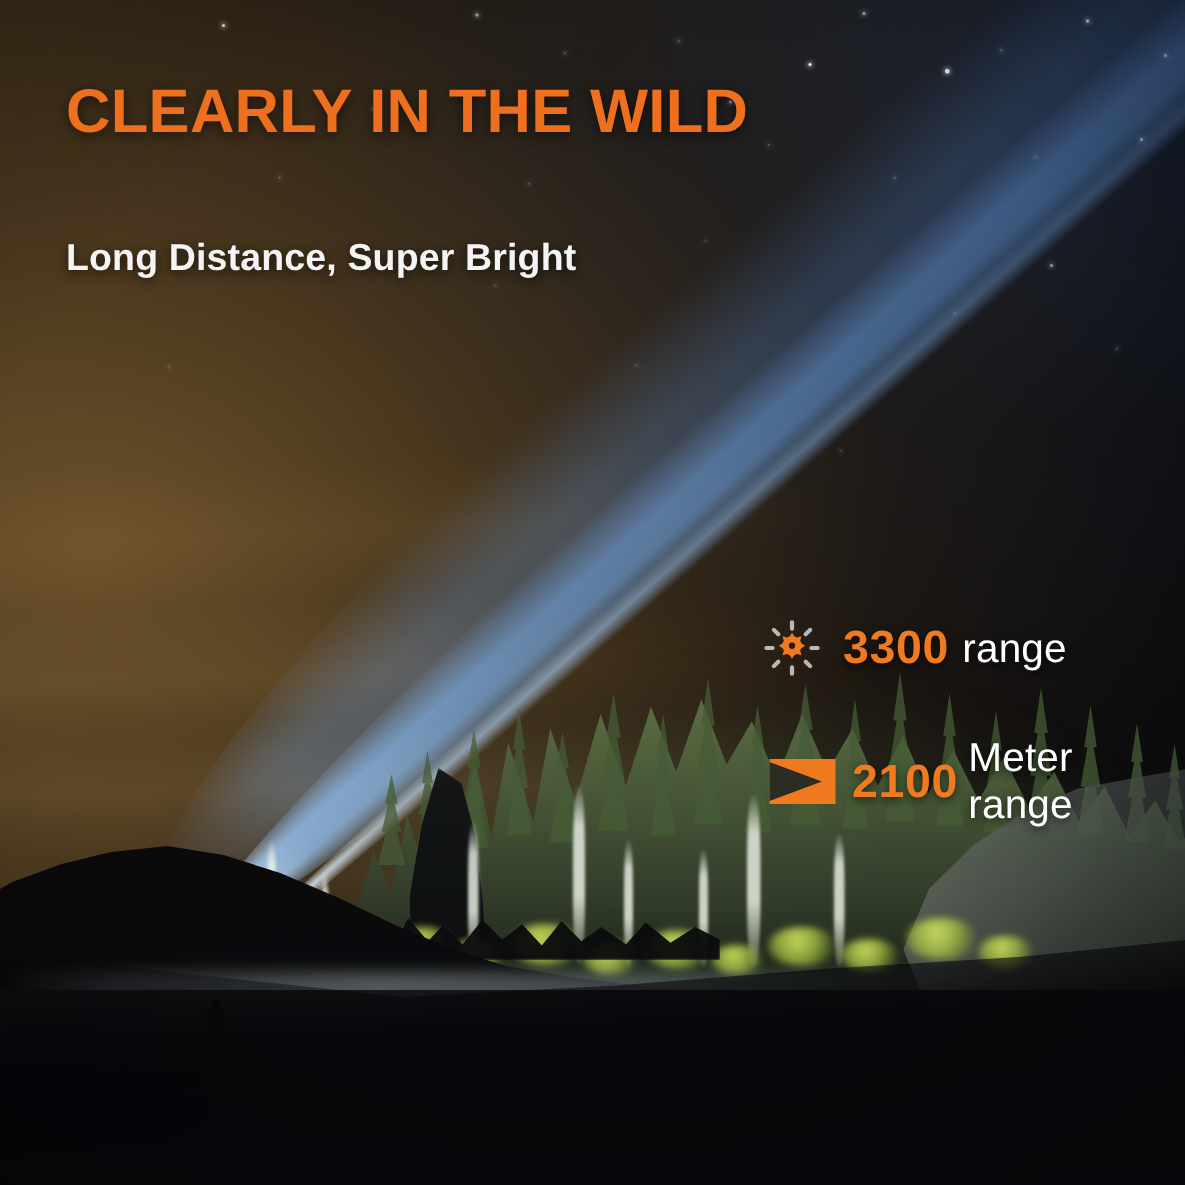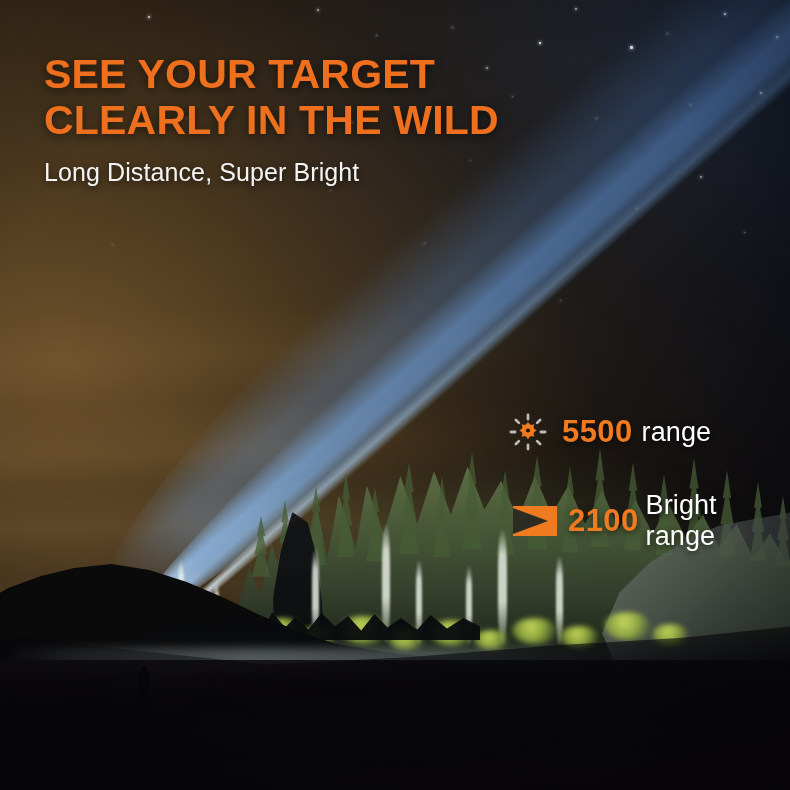--- a/index.html
+++ b/index.html
@@ -265,21 +265,21 @@
     text-shadow: 0 2px 8px rgba(0,0,0,0.55);
     white-space: pre;
     margin: 0;
   }
   #headline .hl-line { display: block; }
 
   #subtitle {
     position: absolute;
     left: 44px; top: 158px;
     font-size: 25px;
-    font-weight: 400;
+    font-weight: 700;
     color: #f4f4f4;
     letter-spacing: 0.1px;
     text-shadow: 0 2px 7px rgba(0,0,0,0.65);
     margin: 0;
   }
 
   
   .spec {
     position: absolute;
     display: flex;
@@ -415,21 +415,21 @@
 
   <div id="person">
     <div class="head"></div>
     <div class="body"></div>
     <div class="legL"></div>
     <div class="legR"></div>
   </div>
 
   <div class="layer" id="vignette"></div>
 
-  <h1 id="headline"><span class="hl-line">SEE YOUR TARGET</span><span class="hl-line">CLEARLY IN THE WILD</span></h1>
+  <h1 id="headline"><span class="hl-line">CLEARLY IN THE WILD</span></h1>
 
   <p id="subtitle">Long Distance, Super Bright</p>
 
   <div class="spec" id="spec-lumens">
     <svg class="spec-icon" width="40" height="40" viewBox="0 0 40 40">
       <g fill="#b9b9b9">
         <rect x="18.6" y="1.5" width="2.8" height="7" rx="1.4"></rect>
         <rect x="18.6" y="31.5" width="2.8" height="7" rx="1.4"></rect>
         <rect x="1.5" y="18.6" width="7" height="2.8" rx="1.4"></rect>
         <rect x="31.5" y="18.6" width="7" height="2.8" rx="1.4"></rect>
@@ -439,26 +439,26 @@
         <rect x="31.5" y="18.6" width="7" height="2.8" rx="1.4" transform="rotate(45 20 20)"></rect>
       </g>
       <g fill="#f07a20">
         <path d="M20 9.8 L22.3 13.3 L26.3 12.2 L25.2 16.2 L28.7 18.5 L25.2 20.8
                  L26.3 24.8 L22.3 23.7 L20 27.2 L17.7 23.7 L13.7 24.8 L14.8 20.8
                  L11.3 18.5 L14.8 16.2 L13.7 12.2 L17.7 13.3 Z"></path>
         <circle cx="20" cy="18.5" r="6.4"></circle>
       </g>
       <circle cx="20" cy="18.5" r="2.1" fill="#2a1606"></circle>
     </svg>
-    <span class="spec-value">5500</span>
+    <span class="spec-value">3300</span>
     <span class="spec-unit">range</span>
   </div>
 
   <div class="spec" id="spec-range">
     <svg class="spec-icon" width="46" height="38" viewBox="0 0 46 38">
       <rect x="1" y="4" width="44" height="30" fill="#f07a20"></rect>
       <polygon points="1,6 36,19 1,32" fill="#2b2d22"></polygon>
     </svg>
     <span class="spec-value">2100</span>
-    <span class="spec-unit">Bright range</span>
+    <span class="spec-unit">Meter range</span>
   </div>
 
 </div>
 
 </body></html>

